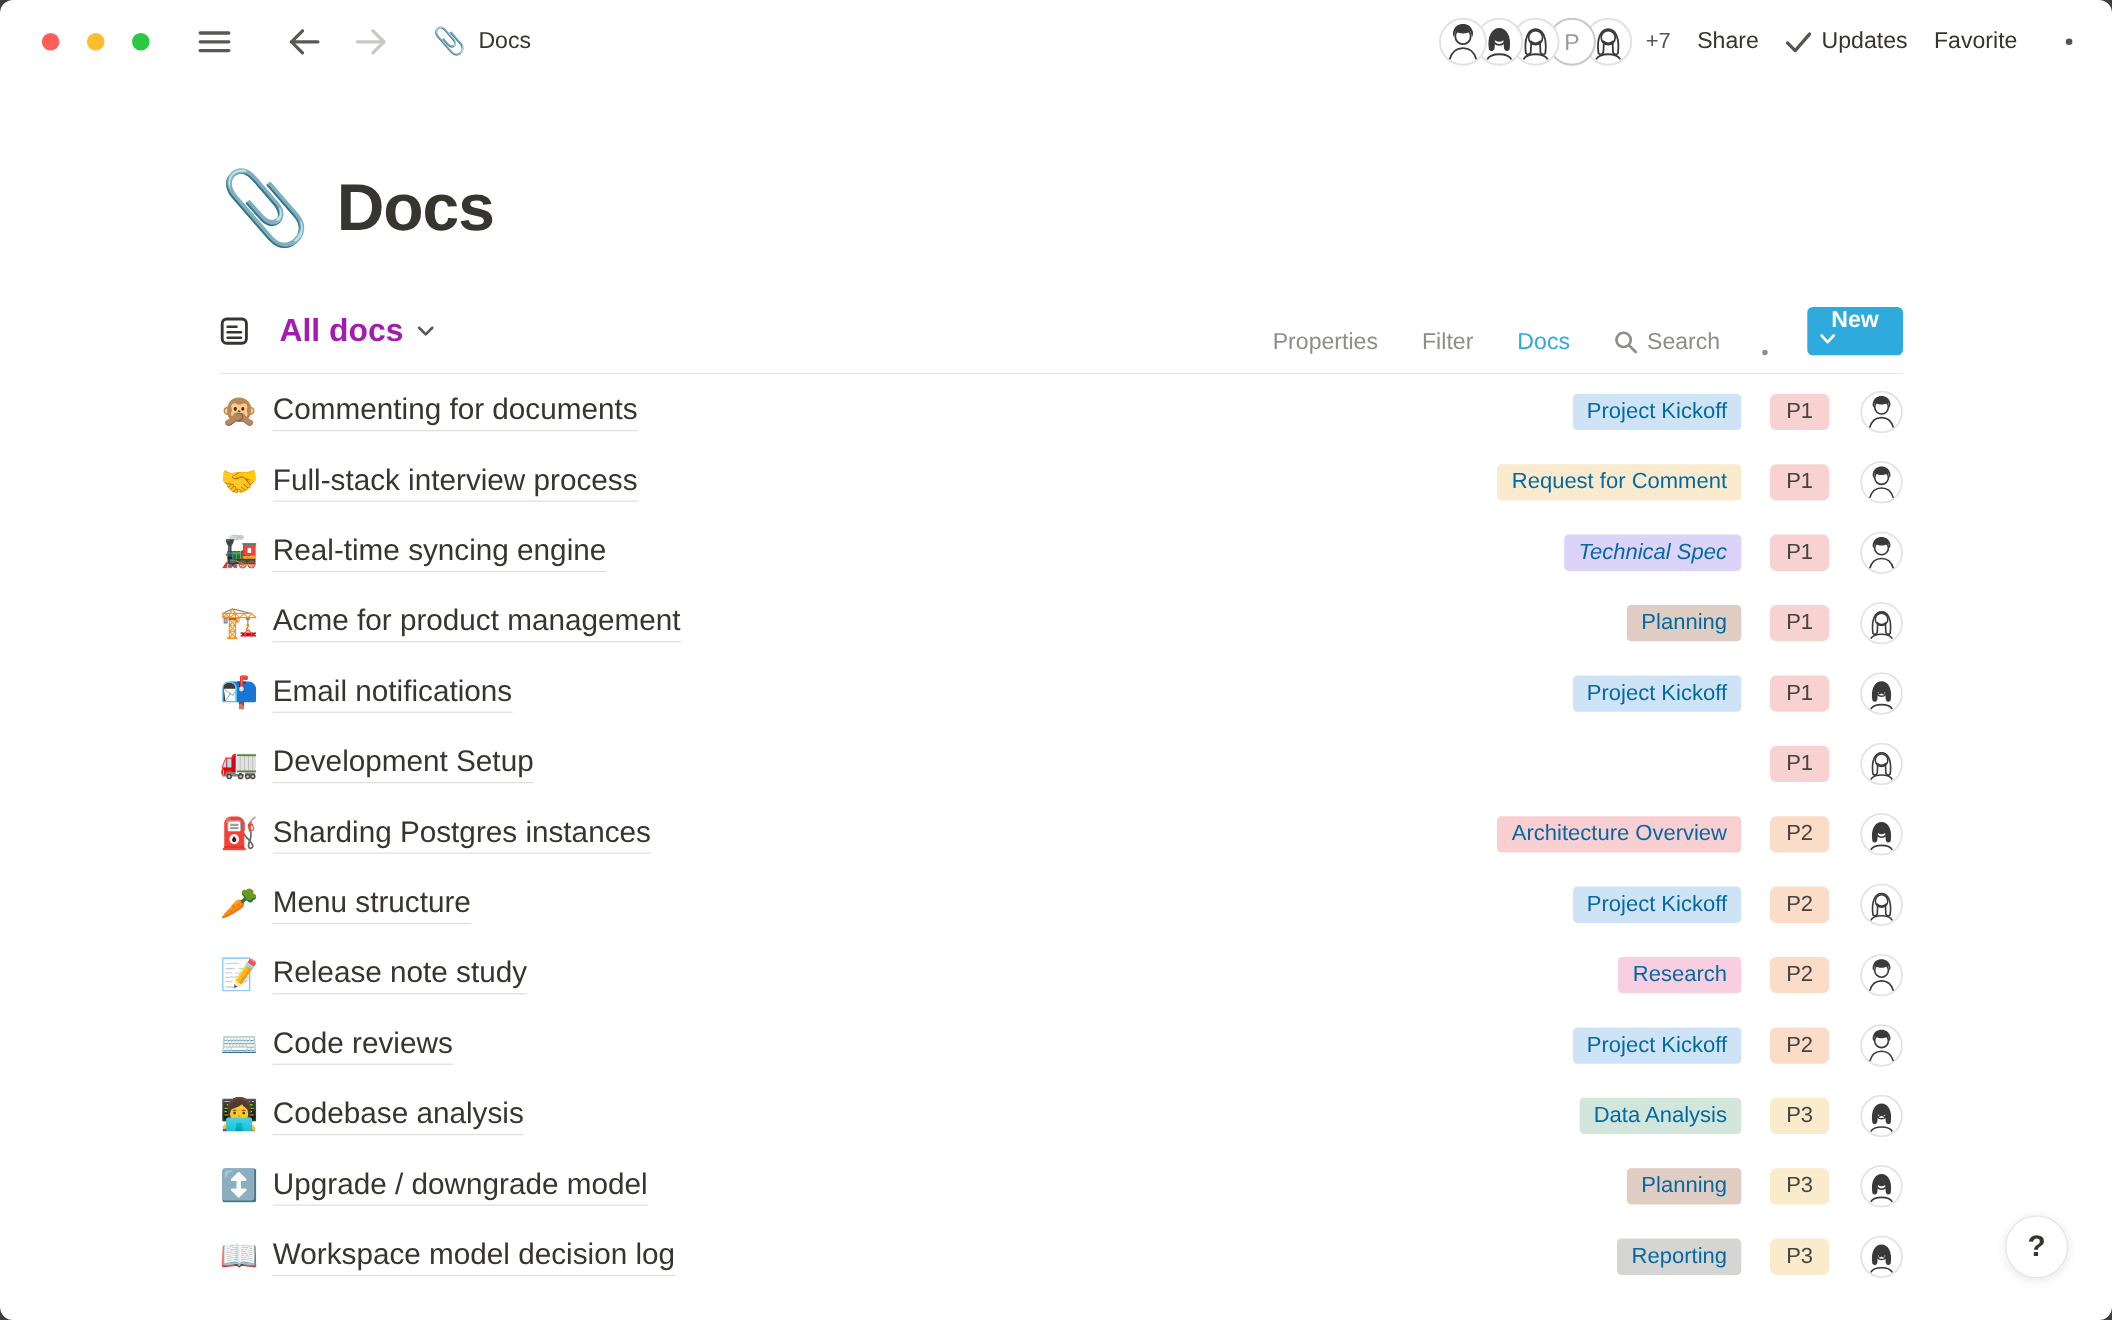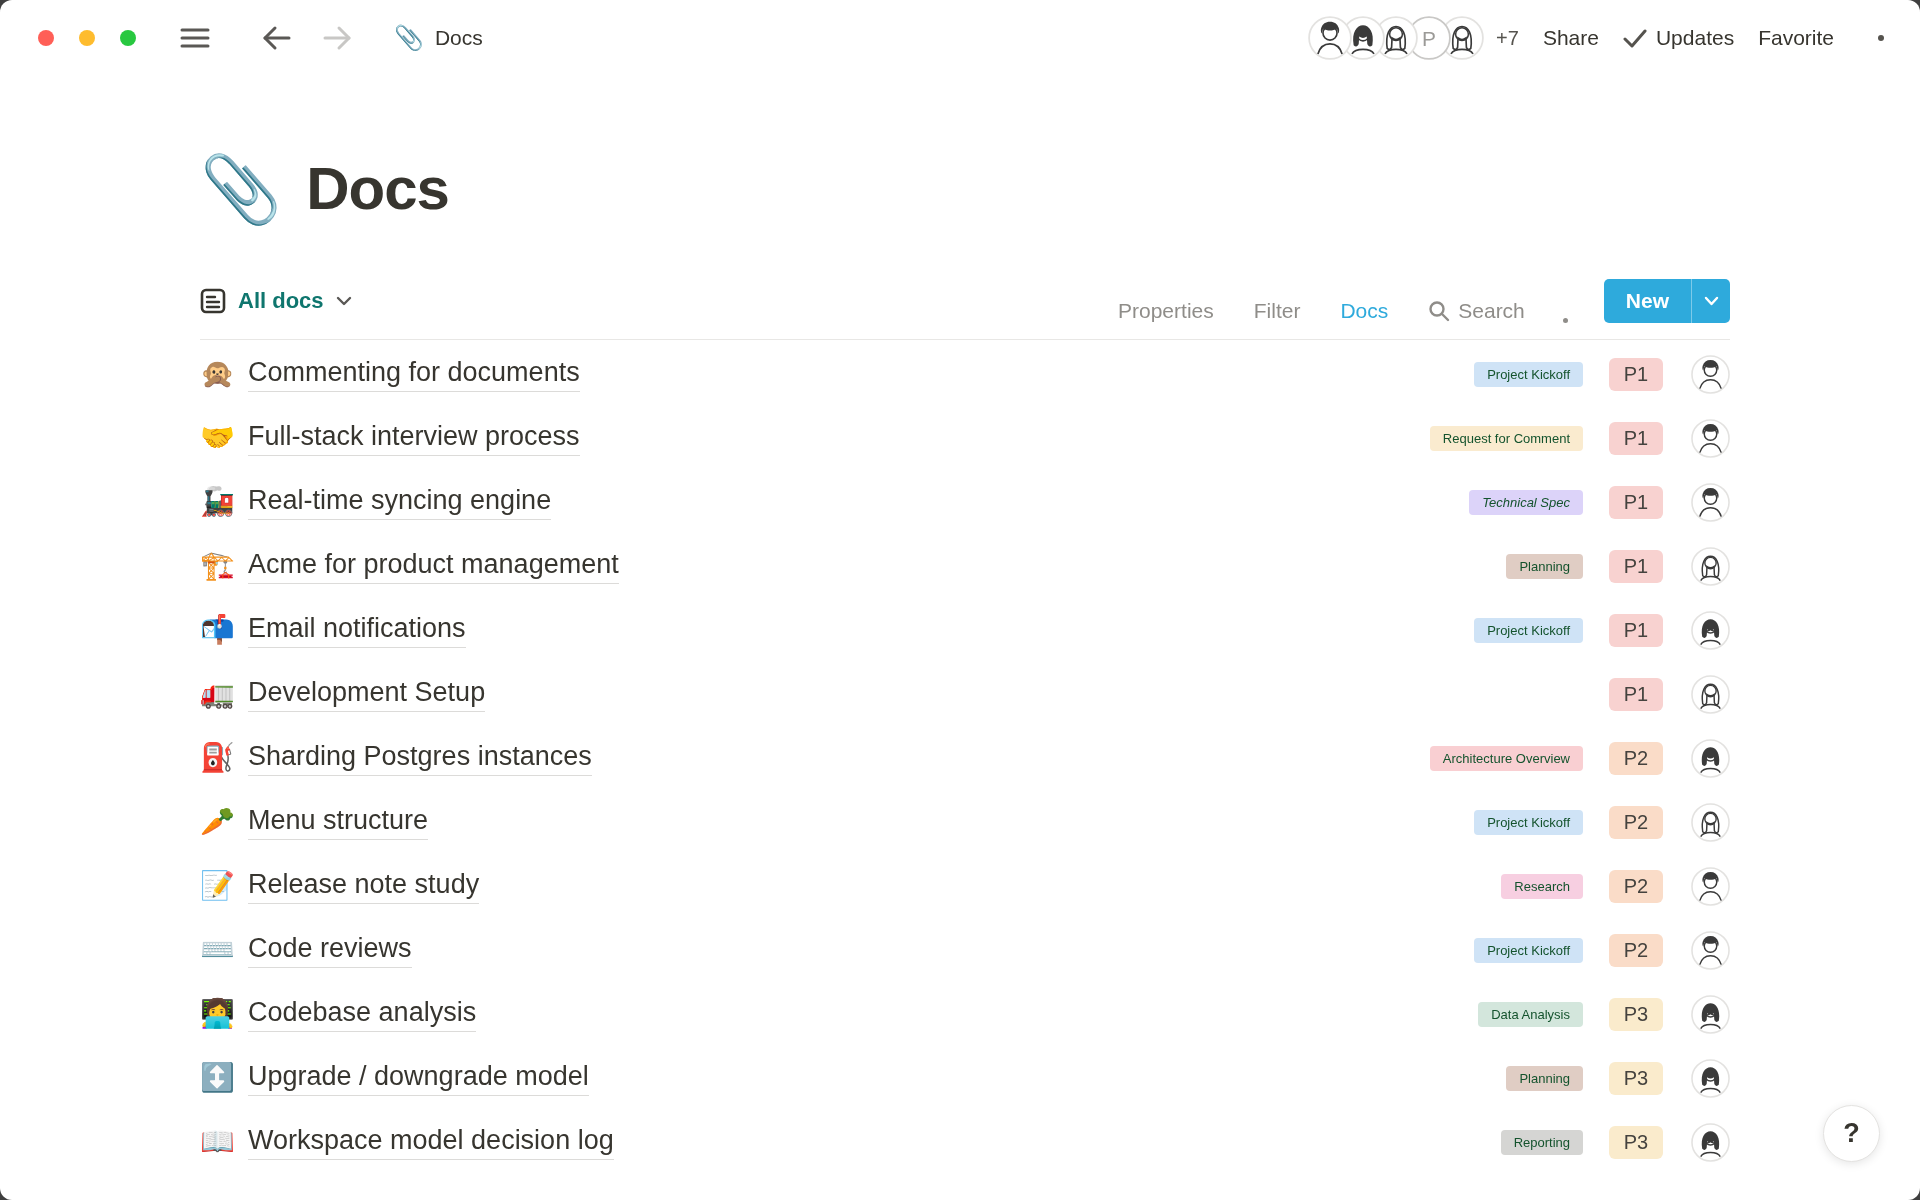--- a/index.html
+++ b/index.html
@@ -42,38 +42,38 @@
   .dots3{display:flex;gap:6px;margin-left:44px;}
   .dots3 span{width:6px;height:6px;border-radius:50%;background:#55534E;display:block;}
   
   .content{width:1530px;margin-left:200px;}
   .page-head{display:flex;align-items:center;margin-top:78px;}
   .page-icon{font-size:66px;line-height:1;}
   .page-title{font-size:60px;font-weight:800;color:#37352F;margin-left:24px;letter-spacing:-1px;}
   
   .toolbar{display:flex;align-items:center;margin-top:56px;height:44px;}
   .view-switch{display:flex;align-items:center;gap:12px;background:none;border:none;cursor:pointer;padding:0;}
-  .view-label{font-size:22px;font-weight:700;color:#0f766e;}
+  .view-label{font-size:29px;font-weight:700;color:#a21caf;margin-left:16px;}
   .tb-right{margin-left:auto;display:flex;align-items:flex-end;}
   .tb-link{font-size:21px;color:#8F8D89;background:none;border:none;cursor:pointer;padding:0;margin-left:40px;display:flex;align-items:center;gap:8px;}
   .tb-link.accent{color:#2EAADC;}
   .toolbar .dots3g{display:flex;gap:5px;margin-left:38px;}
   .dots3g span{width:5px;height:5px;border-radius:50%;background:#8F8D89;display:block;}
-  .new-btn{display:flex;align-items:stretch;margin-left:36px;border-radius:5px;overflow:hidden;height:44px;border:none;padding:0;cursor:pointer;background:#2EAADC;}
+  .new-btn{display:flex;align-items:stretch;margin-left:36px;border-radius:5px;overflow:hidden;height:44px;border:none;padding:0;cursor:pointer;background:#2EAADC;flex-direction:column;}
   .new-main{display:flex;align-items:center;padding:0 22px;font-size:21px;font-weight:700;color:#fff;}
   .new-divider{width:1px;background:rgba(255,255,255,0.38);}
   .new-caret{display:flex;align-items:center;justify-content:center;width:38px;}
   .rule{height:1px;background:#E8E7E5;margin-top:16px;}
   
   .doc-list{margin-top:2px;}
   .doc-row{display:flex;align-items:center;height:64px;}
   .doc-emoji{width:48px;font-size:28px;line-height:1;flex:none;}
   .doc-title{font-size:27px;font-weight:500;color:#37352F;padding-bottom:3px;border-bottom:1.5px solid #DCDBD9;cursor:pointer;}
   .row-spacer{flex:1;}
-  .tag-pill{font-size:13px;color:#14532d;padding:5px 13px;border-radius:4px;white-space:nowrap;flex:none;}
+  .tag-pill{font-size:20px;color:#0369a1;padding:5px 13px;border-radius:4px;white-space:nowrap;flex:none;}
   .pri-badge{margin-left:26px;width:54px;text-align:center;padding:5px 0;border-radius:6px;font-size:20px;color:#45433F;flex:none;}
   .row-avatar{margin-left:28px;width:39px;height:39px;flex:none;border-radius:50%;}
   
   .help-btn{
     position:absolute;right:40px;bottom:38px;
     width:57px;height:57px;border-radius:50%;
     background:#fff;border:1px solid #E4E3E1;
     box-shadow:0 2px 10px rgba(0,0,0,0.10);
     display:flex;align-items:center;justify-content:center;
     font-size:27px;font-weight:700;color:#37352F;cursor:pointer;

